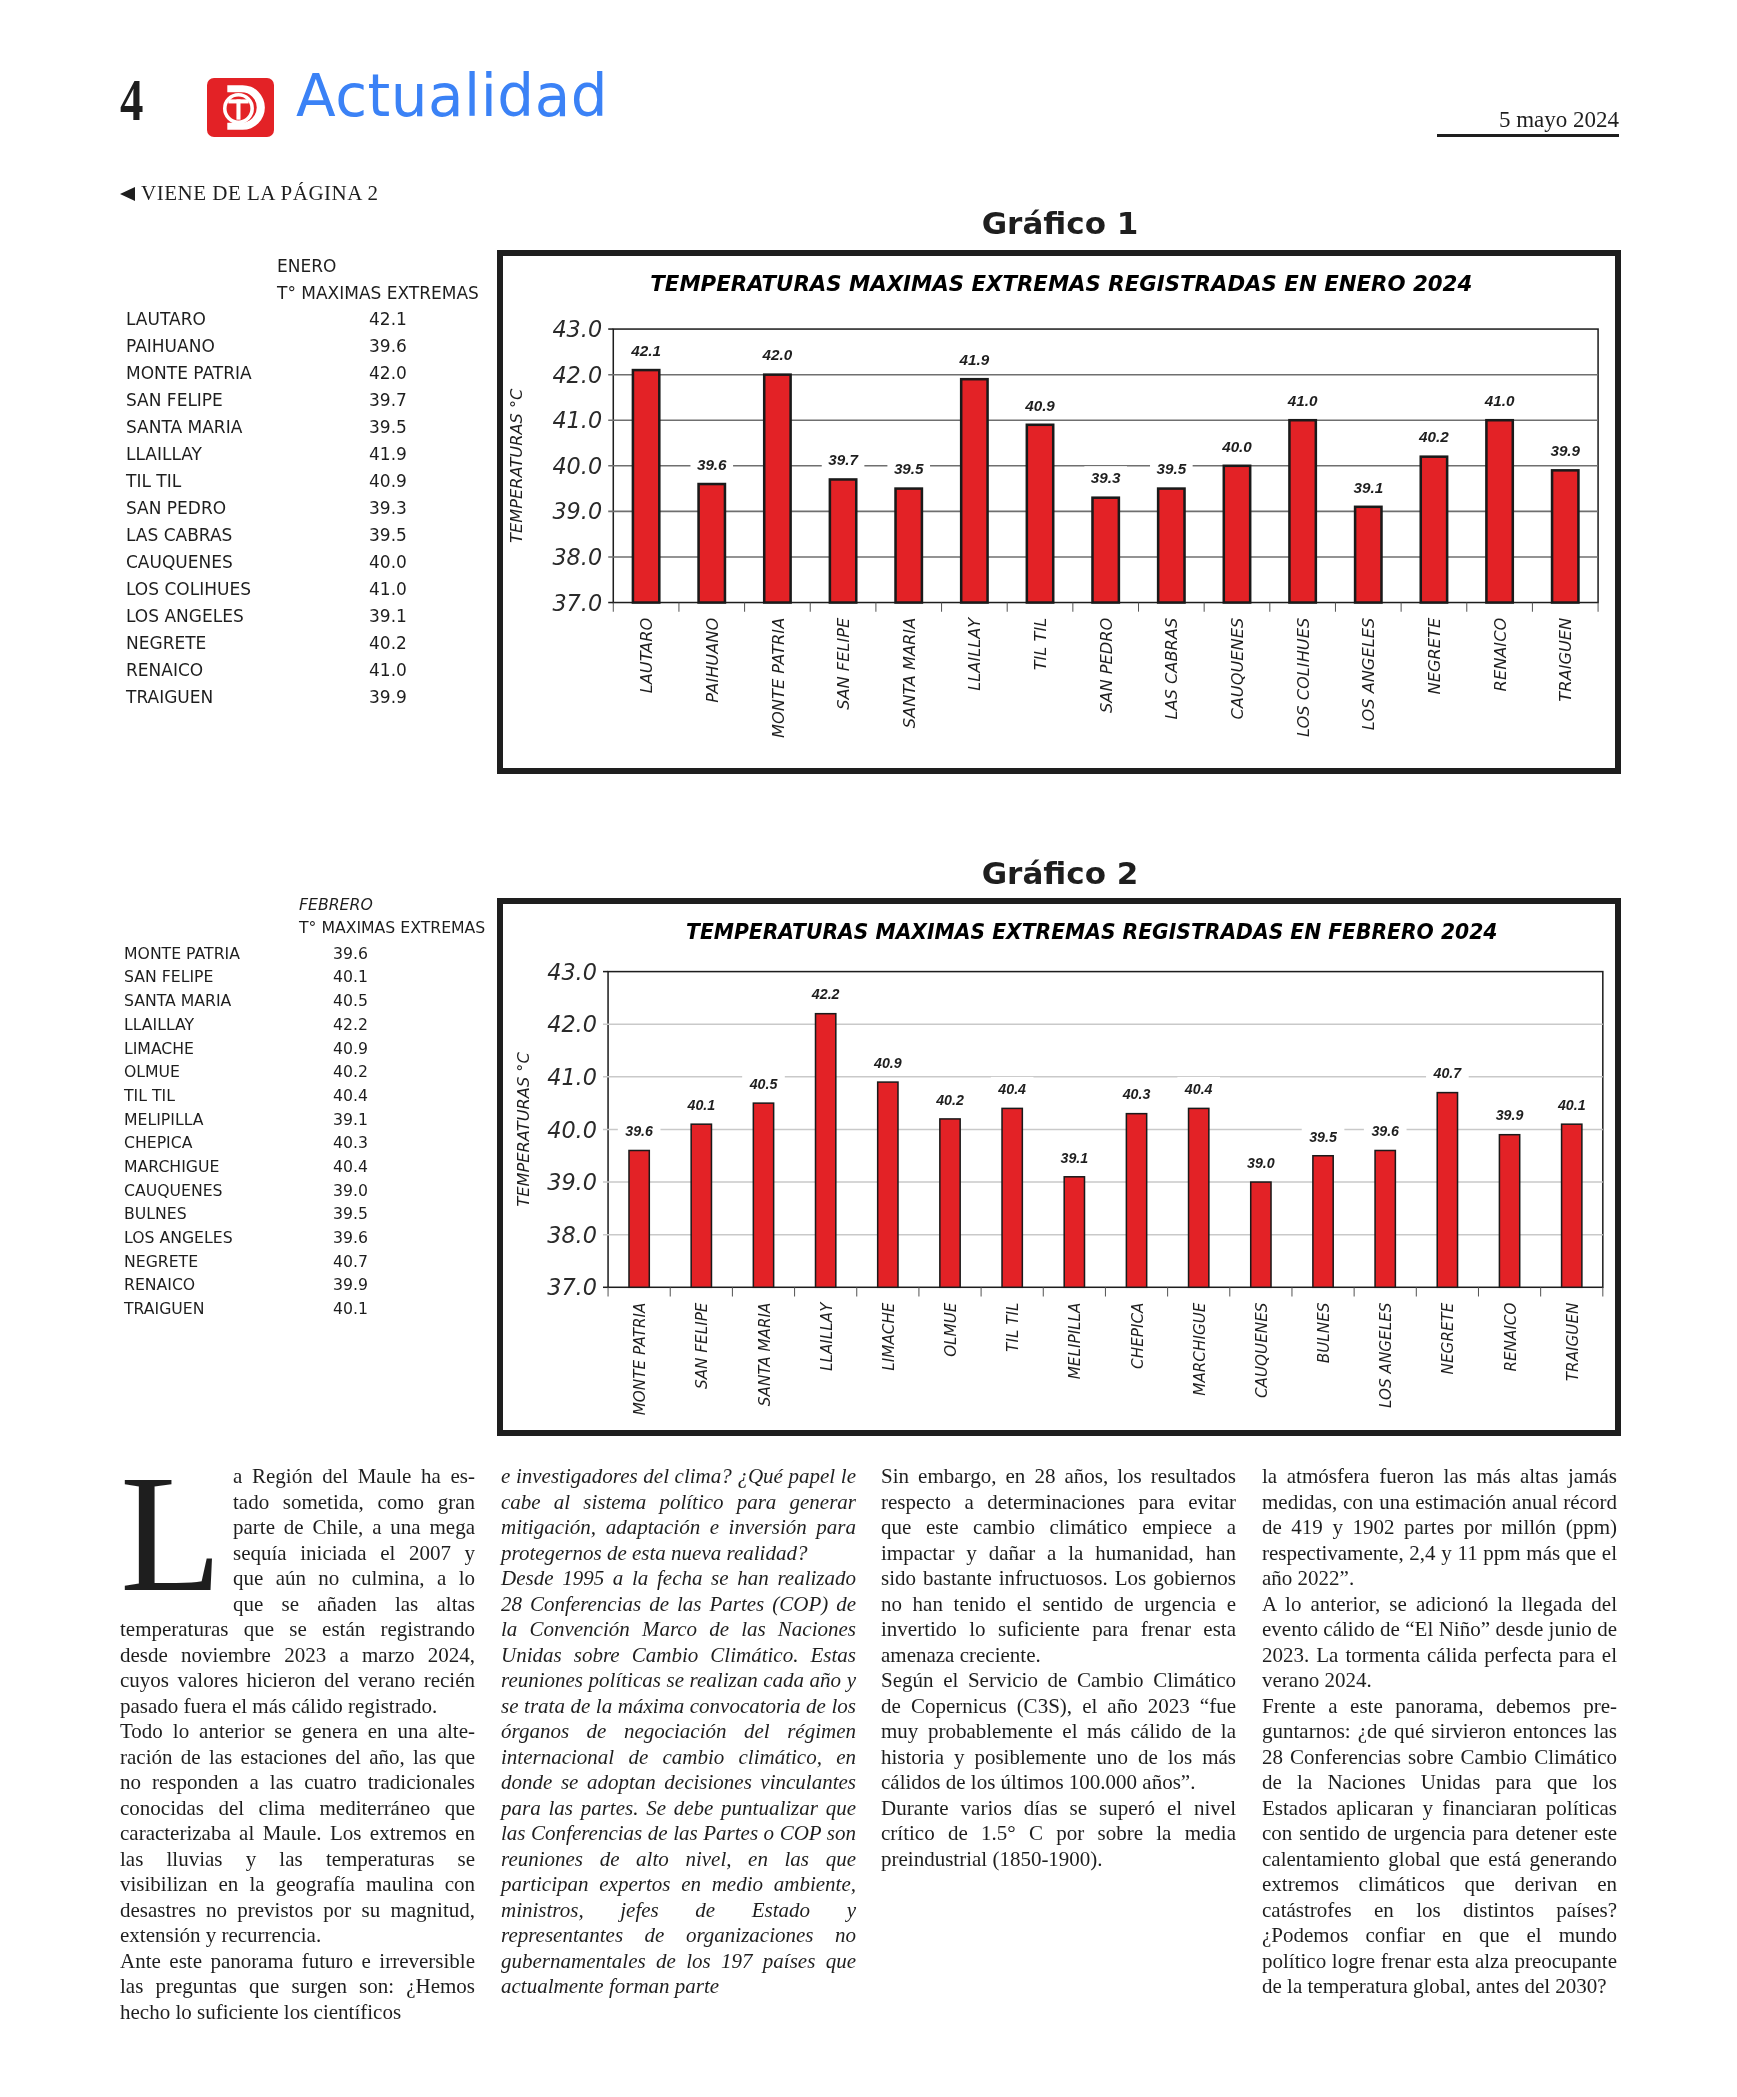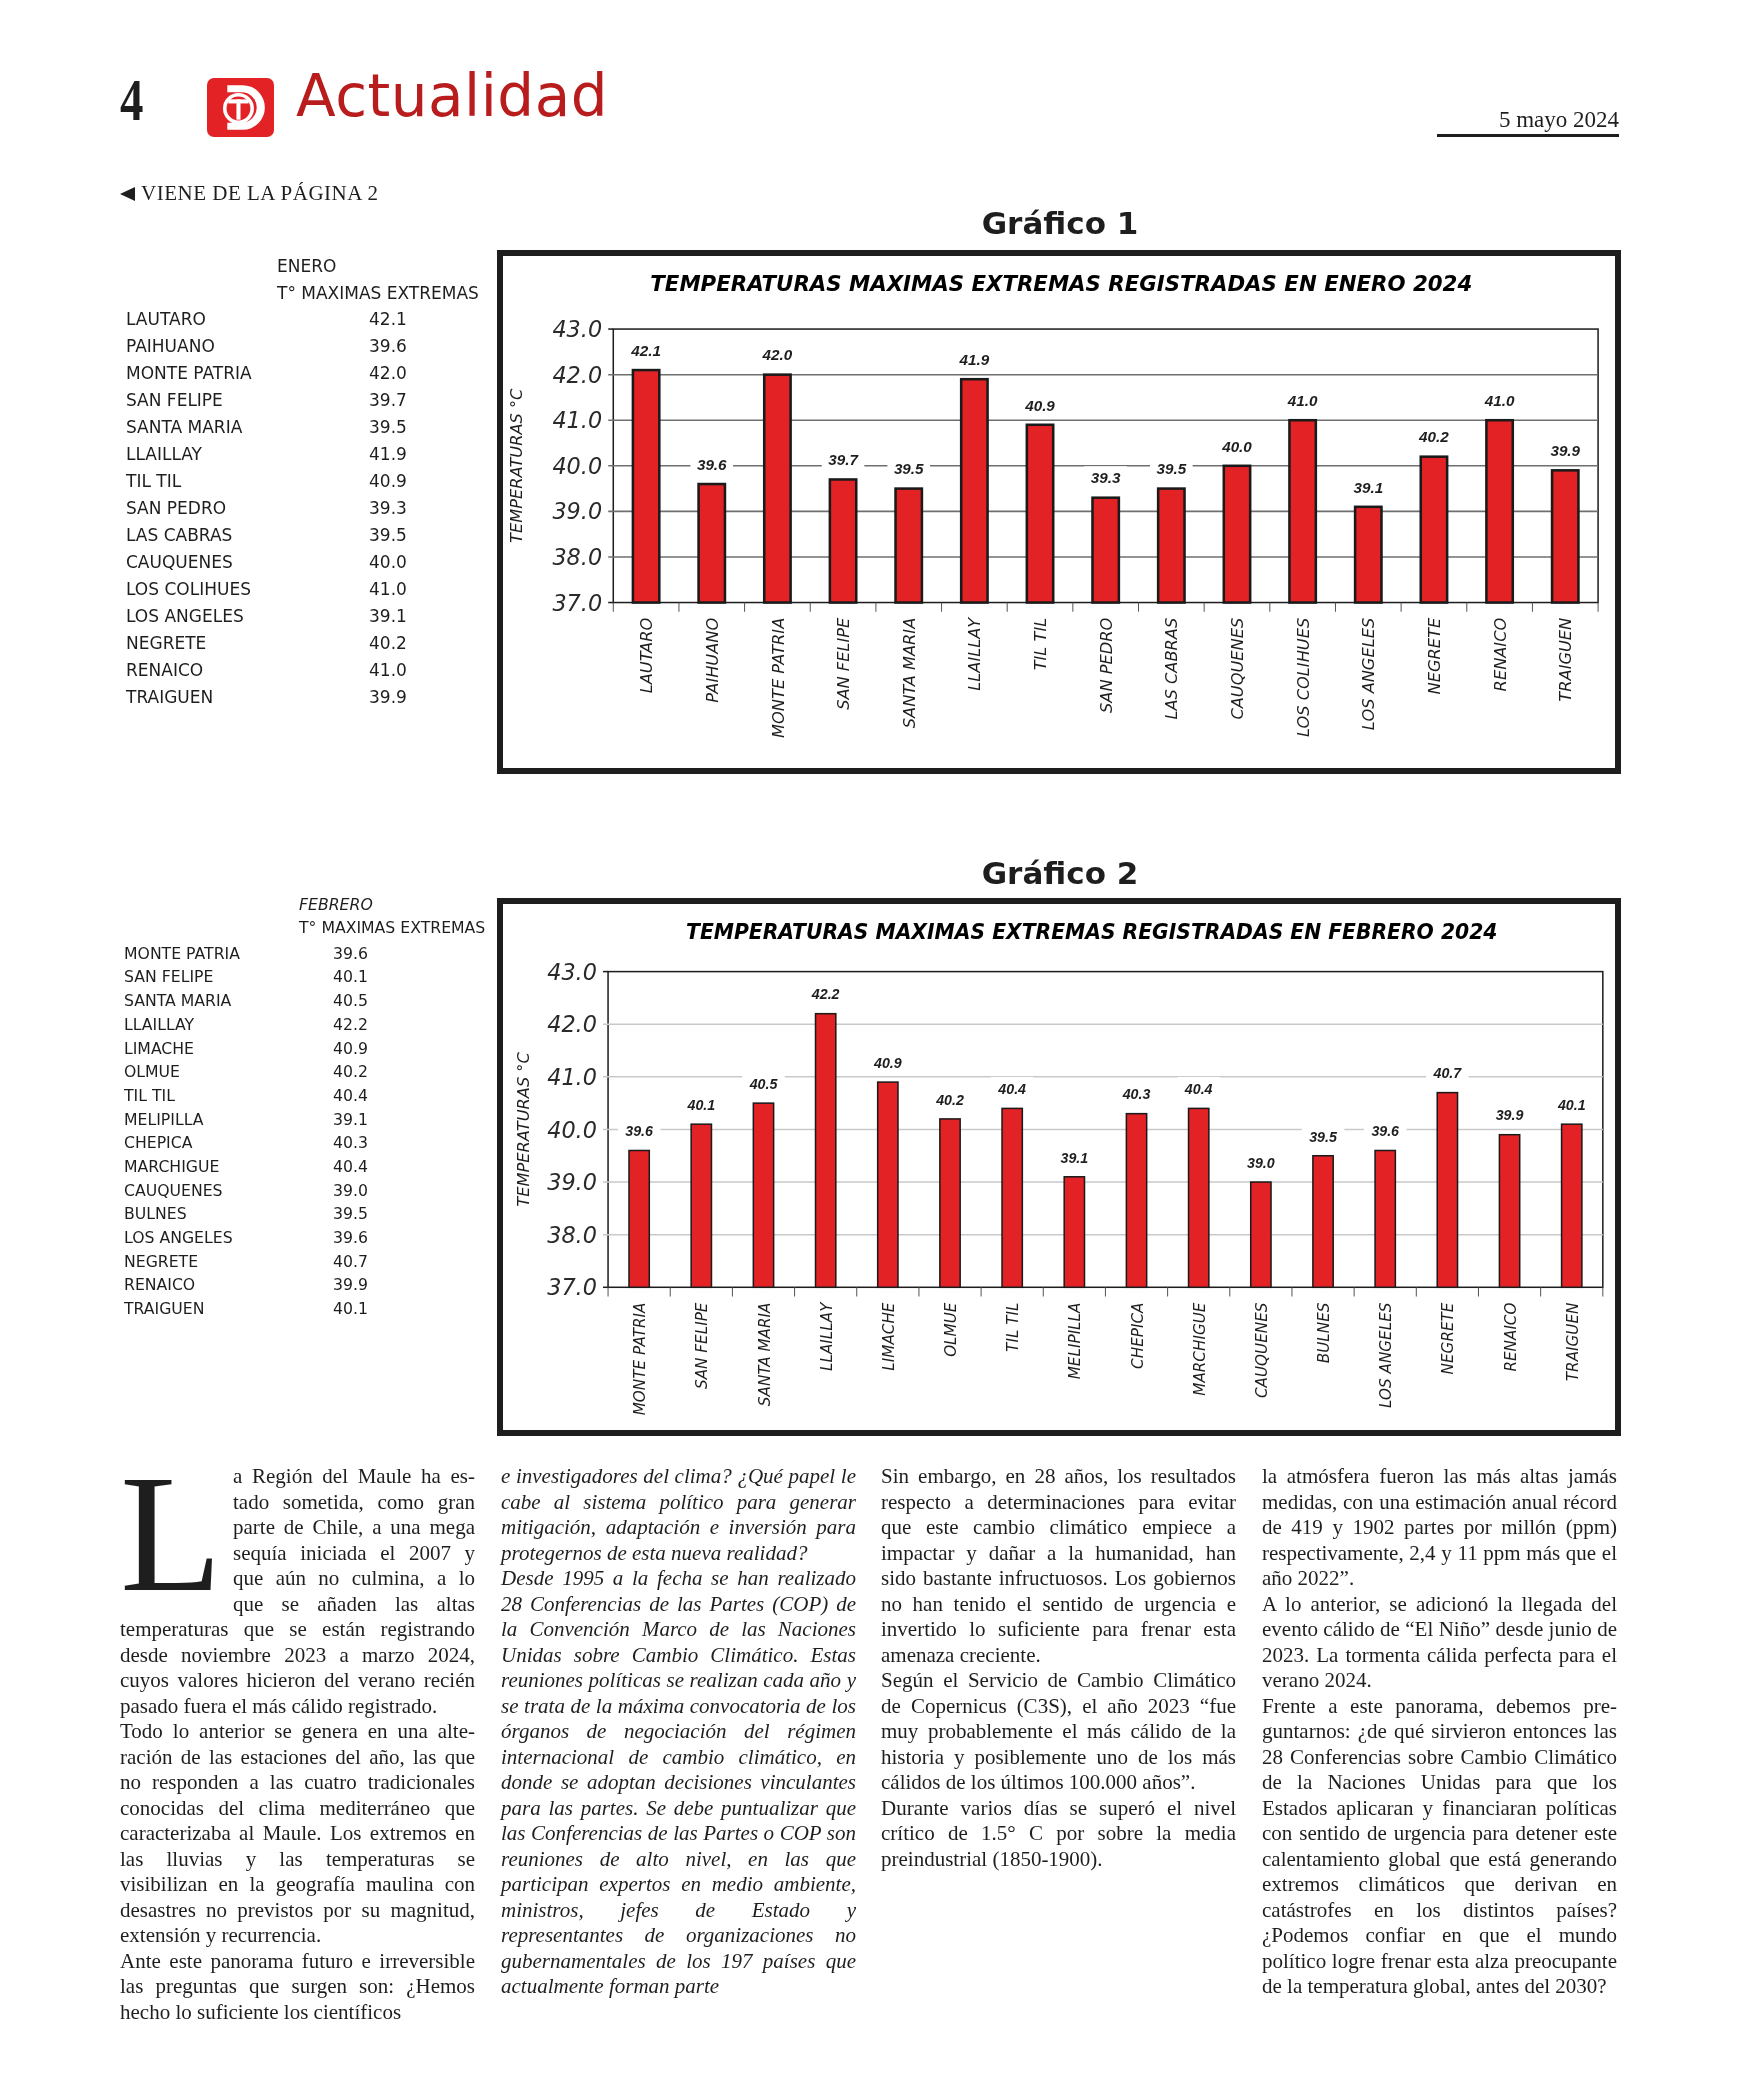--- a/index.html
+++ b/index.html
@@ -3,21 +3,21 @@
 <meta charset="utf-8">
 <style>
   html, body { margin:0; padding:0; background:#ffffff; }
   body { width:1738px; height:2097px; position:relative; overflow:hidden; color:#1e1e1e; font-family:"Liberation Serif", serif; }
   .abs { position:absolute; }
 
   
   #page-num { left:120px; top:70px; font-family:"Liberation Serif", serif; font-weight:bold; font-size:60px; line-height:1; transform:scaleX(0.78); transform-origin:left top; }
   #logo { left:207px; top:78px; width:67px; height:59px; background:#e32226; border-radius:7px; }
   #logo svg { width:100%; height:100%; }
-  #section-title { left:296px; top:65px; font-family:"DejaVu Sans", sans-serif; font-size:58px; line-height:1.1; color:#b91c1c; letter-spacing:0.5px; }
+  #section-title { left:296px; top:65px; font-family:"DejaVu Sans", sans-serif; font-size:58px; line-height:1.1; color:#3b82f6; letter-spacing:0.5px; }
   #issue-date { left:1436px; top:107px; width:183px; text-align:right; font-size:23px; }
   #date-rule { left:1437px; top:134px; width:182px; height:2.5px; background:#1e1e1e; }
   #continued { left:120px; top:181px; font-size:21px; letter-spacing:0.5px; }
   #continued .tri { display:inline-block; width:0; height:0; border-top:7px solid transparent; border-bottom:7px solid transparent; border-right:15px solid #1e1e1e; margin-right:6px; vertical-align:-1px; }
 
   
   .dtable { font-family:"DejaVu Sans", sans-serif; color:#1e1e1e; }
   .dtable .hdr { position:absolute; white-space:nowrap; }
   .dtable .row { position:absolute; left:0; white-space:nowrap; }
   .dtable .row .v { position:absolute; }

